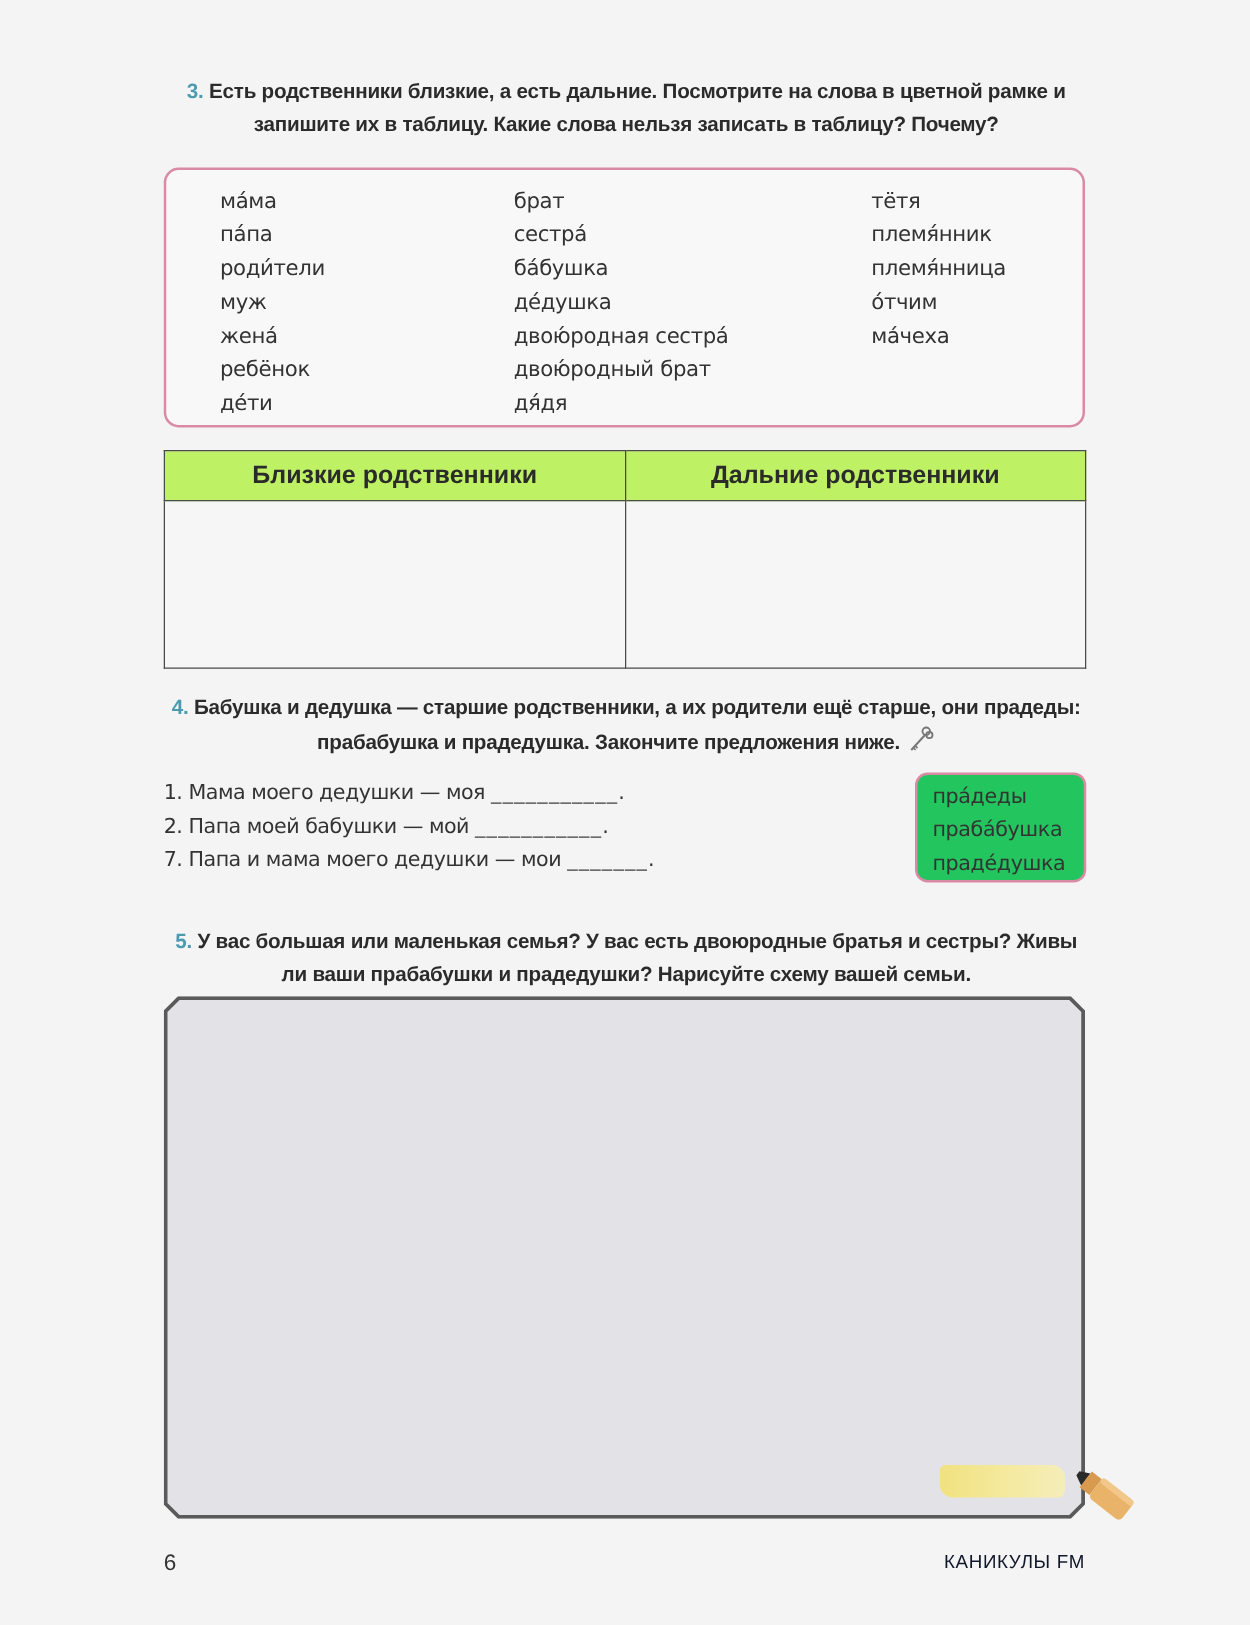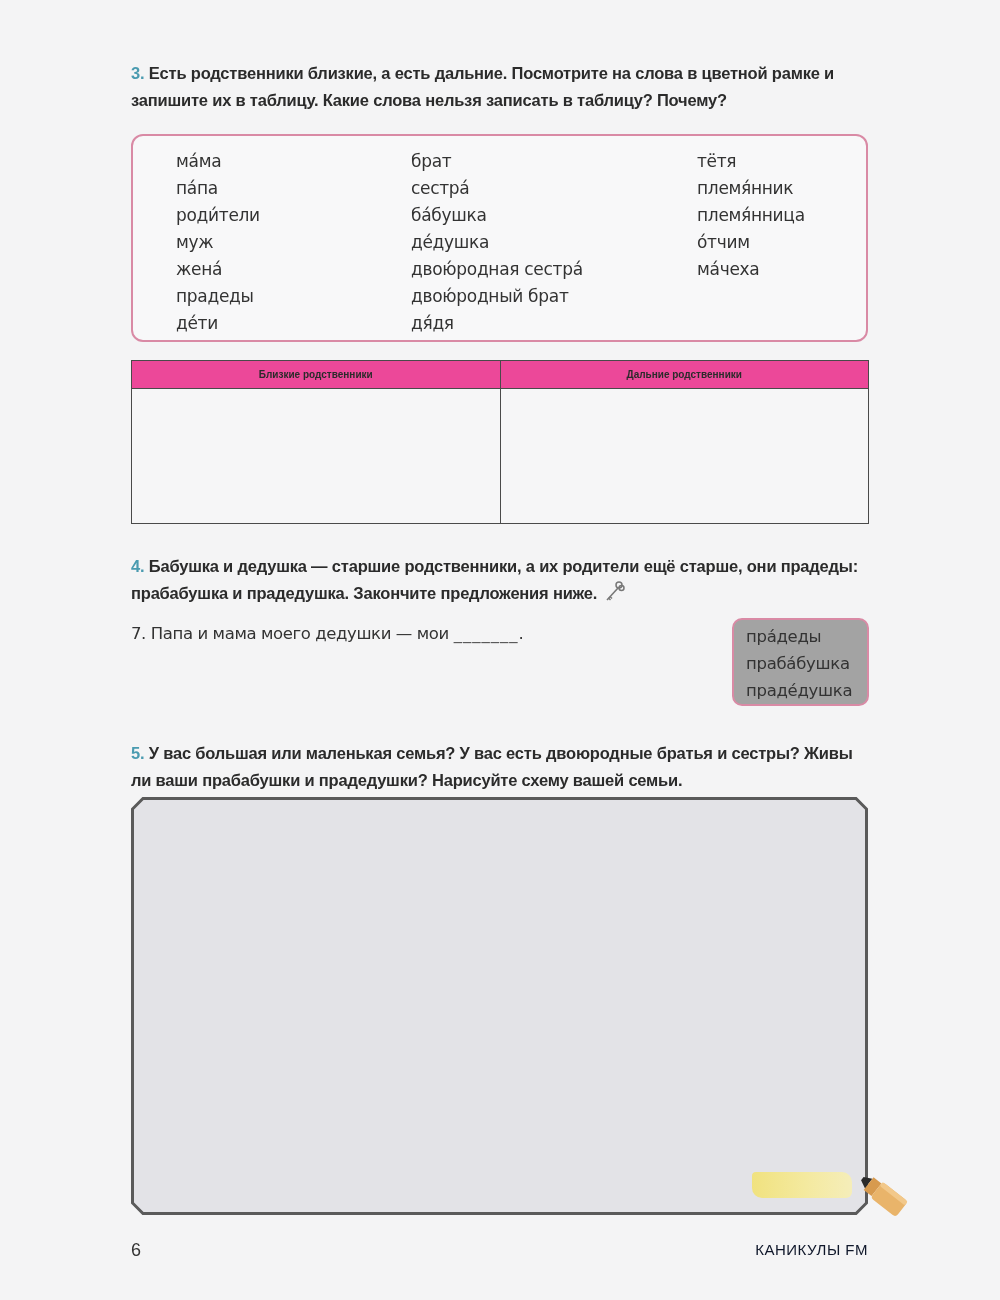--- a/index.html
+++ b/index.html
@@ -4,20 +4,21 @@
   <style>
     * { box-sizing: border-box; margin: 0; padding: 0; }
     html, body { width: 1000px; height: 1300px; background: #f4f4f5; overflow: hidden; }
     body { font-family: "Liberation Sans", "DejaVu Sans", sans-serif; color: #2a2a2a; position: relative; }
 
     .task-heading {
       position: absolute; left: 131px; width: 740px;
       font-family: "Liberation Sans", sans-serif; font-weight: bold;
       font-size: 16.5px; line-height: 27px; color: #2b2b2b;
       letter-spacing: -0.2px;
+      text-align: center;
     }
     .task-heading .num { color: #4a9bb0; }
     .task-heading .key-icon { display: inline-block; width: 22px; height: 22px; vertical-align: -3px; margin-left: 2px; }
 
     
     .word-frame {
       position: absolute; left: 131px; top: 134px; width: 737px; height: 208px;
       border: 2px solid #d98aa5; border-radius: 12px; background: #f8f8f9;
     }
     .word-col { position: absolute; top: 12px; }
@@ -25,33 +26,33 @@
     .wc1 { left: 43px; }
     .wc2 { left: 278px; }
     .wc3 { left: 564px; }
 
     
     .rel-table {
       position: absolute; left: 131px; top: 360px; width: 738px; height: 164px;
       border: 1.5px solid #4a4a4a; border-collapse: collapse; background: #f6f6f7;
     }
     .rel-table th {
-      height: 28px; background: #ec4899; border: 1.5px solid #4a4a4a;
-      font-size: 10px; font-weight: bold; color: #2b2b2b; font-family: "Liberation Sans", sans-serif;
+      height: 40px; background: #bef264; border: 1.5px solid #4a4a4a;
+      font-size: 20px; font-weight: bold; color: #2b2b2b; font-family: "Liberation Sans", sans-serif;
     }
     .rel-table td { border: 1.5px solid #4a4a4a; height: 134px; width: 50%; }
 
     
     .sentences { position: absolute; left: 131px; top: 620px; }
     .sentences div { font-size: 16.5px; line-height: 27px; color: #333; font-family: "DejaVu Sans", sans-serif; letter-spacing: -0.4px; }
     .blank { letter-spacing: 1px; color: #555; }
 
     .answer-frame {
       position: absolute; left: 732px; top: 618px; width: 137px; height: 88px;
-      border: 2px solid #d98aa5; border-radius: 10px; background: #a3a3a3;
+      border: 2px solid #d98aa5; border-radius: 10px; background: #22c55e;
       padding: 3px 0 0 12px;
     }
     .answer-frame div { font-size: 16.5px; line-height: 27px; color: #333; font-family: "DejaVu Sans", sans-serif; letter-spacing: -0.3px; }
     .board-border-svg { position: absolute; left: 131px; top: 797px; width: 737px; height: 418px; pointer-events: none; }
 
     .highlight-stroke {
       position: absolute; left: 752px; top: 1172px; width: 100px; height: 26px;
       background: linear-gradient(90deg, #f1e27a 0%, #f5ea9c 55%, #f6eeb7 100%);
       border-radius: 4px 10px 6px 10px; opacity: 0.95;
     }
@@ -68,21 +69,21 @@
   <span>Есть родственники близкие, а есть дальние. Посмотрите на слова в цветной рамке и запишите их в таблицу. Какие слова нельзя записать в таблицу? Почему?</span>
 </div>
 
 <div class="word-frame">
   <div class="word-col wc1">
     <div>ма́ма</div>
     <div>па́па</div>
     <div>роди́тели</div>
     <div>муж</div>
     <div>жена́</div>
-    <div>прадеды</div>
+    <div>ребёнок</div>
     <div>де́ти</div>
   </div>
   <div class="word-col wc2">
     <div>брат</div>
     <div>сестра́</div>
     <div>ба́бушка</div>
     <div>де́душка</div>
     <div>двою́родная сестра́</div>
     <div>двою́родный брат</div>
     <div>дя́дя</div>
@@ -120,20 +121,26 @@
       <circle cx="17.5" cy="8" r="2.5" fill="none" stroke="#777" stroke-width="1.5"></circle>
       <line x1="14" y1="8" x2="3" y2="20" stroke="#777" stroke-width="1.6"></line>
       <line x1="6" y1="16.5" x2="8" y2="18.5" stroke="#777" stroke-width="1.4"></line>
       <line x1="4.5" y1="18" x2="6.5" y2="20" stroke="#777" stroke-width="1.4"></line>
     </svg>
   </span>
 </div>
 
 <div class="sentences">
   <div>
+    <span>1. Мама моего дедушки — моя </span><span class="blank">___________</span><span>.</span>
+  </div>
+  <div>
+    <span>2. Папа моей бабушки — мой </span><span class="blank">___________</span><span>.</span>
+  </div>
+  <div>
     <span>7. Папа и мама моего дедушки — мои </span><span class="blank">_______</span><span>.</span>
   </div>
 </div>
 
 <div class="answer-frame">
   <div>пра́деды</div>
   <div>праба́бушка</div>
   <div>праде́душка</div>
 </div>
 

